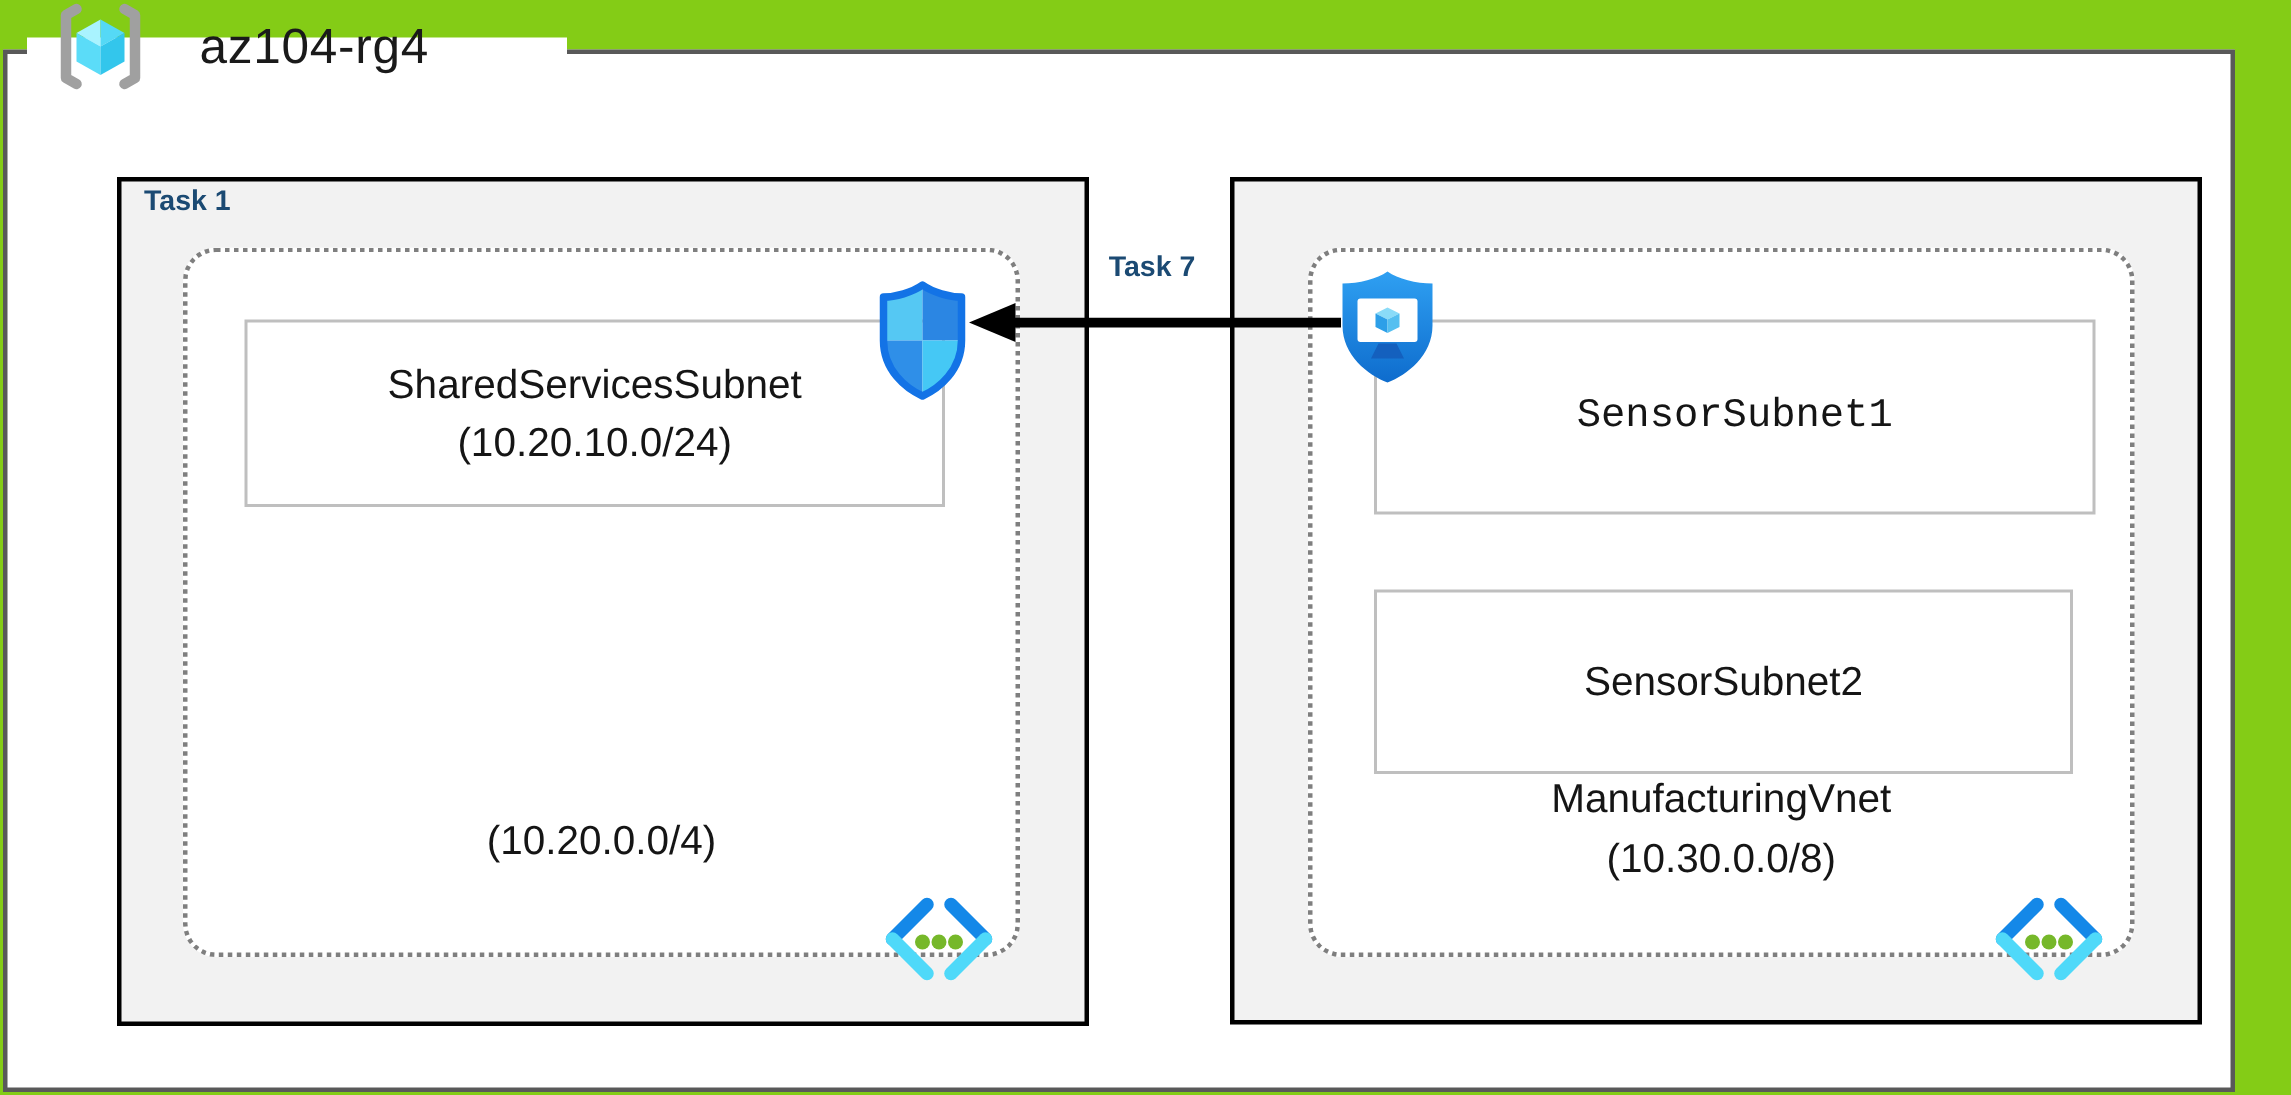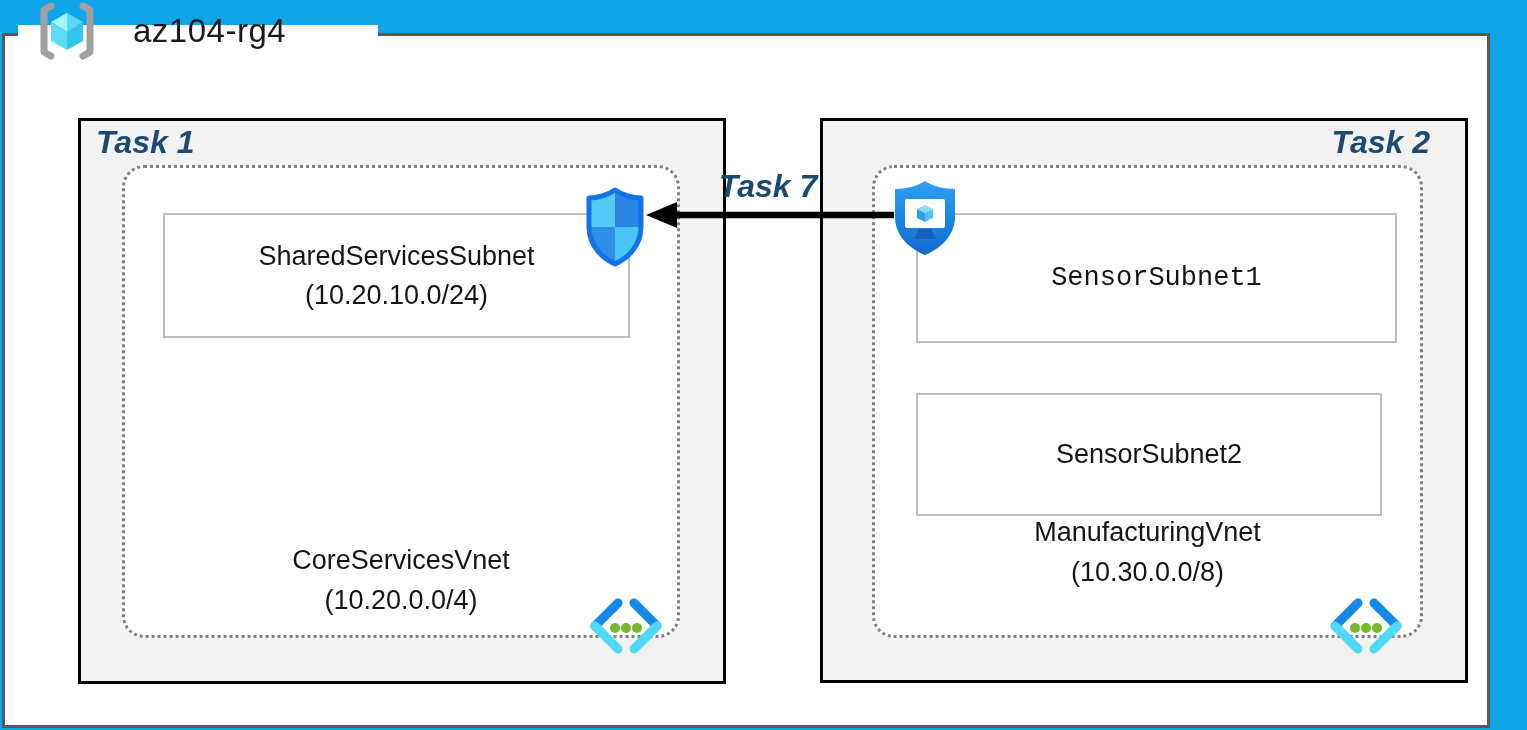--- a/index.html
+++ b/index.html
@@ -7,33 +7,33 @@
     --box-fill:#F2F2F2;
     --box-border:#000000;
     --outer-border:#595959;
     --dashed-border:#7F7F7F;
     --subnet-border:#BFBFBF;
     --text:#151515;
   }
   *{margin:0;padding:0;box-sizing:border-box;}
   html,body{background:#ffffff;}
   body{font-family:"Liberation Sans", sans-serif;color:var(--text);}
-  .canvas{position:relative;width:1527px;height:730px;background:#0ea5e9;overflow:hidden;}
+  .canvas{position:relative;width:1527px;height:730px;background:#84cc16;overflow:hidden;}
 
   .outer-frame{position:absolute;left:2px;top:33px;width:1488px;height:695px;
     border:3px solid var(--outer-border);background:#ffffff;}
   .legend-mask{position:absolute;left:18px;top:25px;width:360px;height:16px;background:#ffffff;z-index:2;}
   .rg-icon{position:absolute;left:33px;top:1px;width:68px;height:60px;z-index:3;}
   .rg-title{position:absolute;left:133px;top:12px;font-size:33px;letter-spacing:.5px;color:#1a1a1a;z-index:3;}
 
   .task-box{position:absolute;background:var(--box-fill);border:3px solid var(--box-border);}
   .task-box.left{left:78px;top:118px;width:648px;height:566px;}
   .task-box.right{left:820px;top:118px;width:648px;height:565px;}
 
-  .task-label{position:absolute;font-size:32px;font-weight:bold;color:var(--task-label);z-index:4;font-style:italic;}
+  .task-label{position:absolute;font-size:19px;font-weight:bold;color:var(--task-label);z-index:4;}
   .task1-label{left:96px;top:124px;}
   .task2-label{left:1100px;top:124px;width:330px;text-align:right;}
   .task3-label{left:693px;top:168px;width:150px;text-align:center;z-index:6;}
 
   .vnet-dashed{position:absolute;background:#ffffff;border:3px dotted var(--dashed-border);border-radius:22px;z-index:1;}
   .vnet-dashed.left{left:122px;top:165px;width:558px;height:473px;}
   .vnet-dashed.right{left:872px;top:165px;width:551px;height:473px;}
 
   .subnet-box{position:absolute;background:#ffffff;border:2px solid var(--subnet-border);
     display:flex;flex-direction:column;align-items:center;justify-content:center;
@@ -72,39 +72,37 @@
     <polygon points="34,12 50,21 34,30" fill="#55D9F6"></polygon>
     <polygon points="18,21 34,30 34,49 18,40" fill="#5BDCF8"></polygon>
     <polygon points="50,21 34,30 34,49 50,40" fill="#33C6EC"></polygon>
   </svg>
   <div class="rg-title">az104-rg4</div>
 
   <div class="task-box left"></div>
   <div class="task-label task1-label">Task 1</div>
 
   <div class="task-box right"></div>
-  <div class="task-label task2-label">Task 2</div>
 
   <div class="vnet-dashed left"></div>
   <div class="vnet-dashed right"></div>
 
   <div class="subnet-box subnet-1L">
     <div>SharedServicesSubnet</div>
     <div>(10.20.10.0/24)</div>
   </div>
 
   <div class="subnet-box subnet-1R">
     <div>SensorSubnet1</div>
   </div>
   <div class="subnet-box subnet-2R">
     <div>SensorSubnet2</div>
   </div>
 
   <div class="vnet-label left">
-    <div>CoreServicesVnet</div>
     <div>(10.20.0.0/4)</div>
   </div>
   <div class="vnet-label right">
     <div>ManufacturingVnet</div>
     <div>(10.30.0.0/8)</div>
   </div>
 
   <svg class="vnet-icon left" viewBox="0 0 76 60">
     <line x1="30" y1="7" x2="7" y2="30" stroke="#1488E8" stroke-width="9" stroke-linecap="round"></line>
     <line x1="7" y1="30" x2="30" y2="53" stroke="#4FD9F9" stroke-width="9" stroke-linecap="round"></line>

